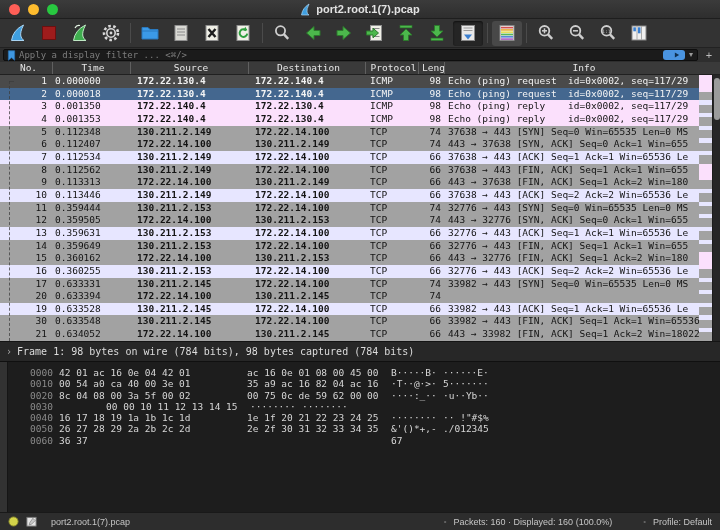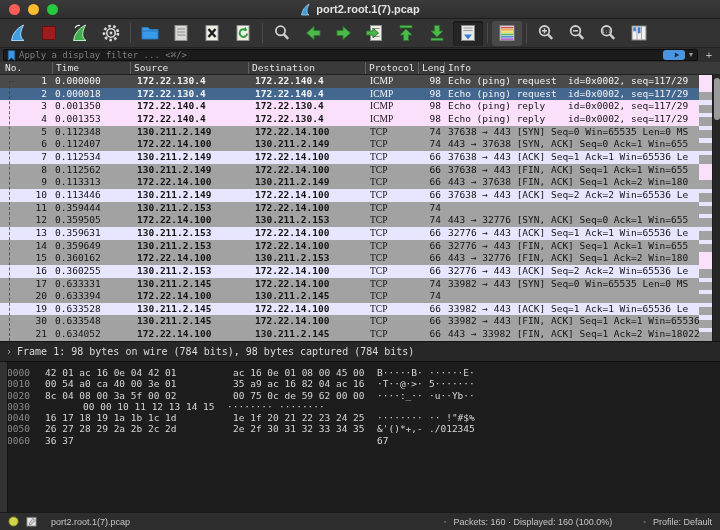--- a/index.html
+++ b/index.html
@@ -38,30 +38,30 @@
     color: #bbb; font-size: 9px; font-family: "DejaVu Sans Mono", monospace; height: 10px; }
   .filter-input::placeholder { color: #7d7d7d; }
   .apply-btn { width: 22px; height: 10px; background: #4a94e0; border: none; border-radius: 3px;
     display: flex; align-items: center; justify-content: center; padding: 0; }
   .caret-btn { background: none; border: none; color: #9a9a9a; font-size: 8px; line-height: 10px; padding: 0 1px; }
   .add-btn { background: none; border: none; color: #bdbdbd; font-size: 11px; line-height: 11px; width: 14px; }
   
   .pl-header { height: 13px; background: #3a3a3a; border-bottom: 1px solid #202020;
     display: grid; grid-template-columns: 52px 78px 118px 117px 53px 26px 1fr;
     font: 9.5px "DejaVu Sans Mono", monospace; color: #e6e6e6; line-height: 12px; }
-  .hcell { overflow: hidden; white-space: nowrap; border-left: 1px solid #606060; padding-left: 3px; }
+  .hcell { overflow: hidden; white-space: nowrap; border-left: 1px solid #606060; padding-left: 3px; text-align: center; }
   .hcell:first-child { border-left: none; padding-left: 5px; }
   .rows { position: relative; height: 266px; overflow: hidden; background: #242424; }
   .prow { display: grid; grid-template-columns: 52px 78px 118px 117px 53px 26px 1fr;
     height: 12.666px; font: 9.5px "DejaVu Sans Mono", monospace; line-height: 12.8px; }
   .prow .c { overflow: hidden; white-space: pre; }
   .c.no { text-align: right; padding-right: 5px; }
   .c.time { padding-left: 3px; }
   .c.src, .c.dst { padding-left: 7px; font-weight: bold; }
-  .c.proto { padding-left: 5px; font-family: Liberation Serif, serif; }
+  .c.proto { padding-left: 5px; }
   .c.len { text-align: right; padding-right: 3px; }
   .c.info { padding-left: 4px; }
   .prow.focus    { background: #4a4a4a; color: #f2f2f2; }
   .prow.selected { background: #44678f; color: #f4f4f4; }
   .prow.icmp     { background: #fbe0fc; color: #141414; }
   .prow.synfin   { background: #a2a2a2; color: #141414; }
   .prow.tcp      { background: #e7e6ff; color: #141414; }
   .conv-v { position: absolute; left: 9px; top: 6px; bottom: 0; width: 0;
     border-left: 1px dashed rgba(60,60,60,.75); z-index: 5; }
   .conv-h { position: absolute; left: 9px; top: 6px; width: 5px; height: 1px;
@@ -78,22 +78,22 @@
     display: flex; align-items: center; gap: 5px; padding-left: 6px;
     font: 10px "DejaVu Sans Mono", monospace; color: #dcdcdc; }
   .expander { color: #a8a8a8; font-size: 10px; }
   
   .hexpane { height: 151px; background: #1d1d1d; border-top: 1px solid #101010;
     position: relative; padding-top: 5px; }
   .hex-gutter { position: absolute; left: 0; top: 0; bottom: 0; width: 8px;
     background: #323232; border-right: 1px solid #151515; }
   .hexrow { display: flex; font: 9.5px "DejaVu Sans Mono", monospace; line-height: 11.3px;
     white-space: pre; color: #d6d6d6; }
-  .hoff { margin-left: 7px; width: 28px; color: #8a8a8a; }
-  .h1 { margin-left: 10px; width: 140px; } .h2 { width: 140px; margin-left: 48px; }
+  .hoff { margin-left: 30px; width: 28px; color: #8a8a8a; }
+  .h1 { margin-left: 1px; width: 140px; } .h2 { width: 140px; margin-left: 48px; }
   .a1 { margin-left: 4px; width: 52px; } .a2 { }
   
   .statusbar { height: 18px; background: #2d2d2d; border-top: 1px solid #191919;
     display: flex; align-items: center; font-size: 9px; color: #c6c6c6; padding: 0 8px; gap: 7px; }
   .sb-file { margin-left: 7px; }
   .sb-spacer { flex: 1; }
   .sb-dot { color: #666; font-size: 8px; }
   .sb-profile { margin-left: 24px; }
 </style>
 </head>
@@ -421,20 +421,21 @@
       <span class="c len">66</span>
       <span class="c info">37638 → 443 [ACK] Seq=2 Ack=2 Win=65536 Le</span>
     </div>
     <div class="prow synfin">
       <span class="c no">11</span>
       <span class="c time">0.359444</span>
       <span class="c src">130.211.2.153</span>
       <span class="c dst">172.22.14.100</span>
       <span class="c proto">TCP</span>
       <span class="c len">74</span>
+      <span class="c info">32776 → 443 [SYN] Seq=0 Win=65535 Len=0 MS</span>
     </div>
     <div class="prow synfin">
       <span class="c no">12</span>
       <span class="c time">0.359505</span>
       <span class="c src">172.22.14.100</span>
       <span class="c dst">130.211.2.153</span>
       <span class="c proto">TCP</span>
       <span class="c len">74</span>
       <span class="c info">443 → 32776 [SYN, ACK] Seq=0 Ack=1 Win=655</span>
     </div>

